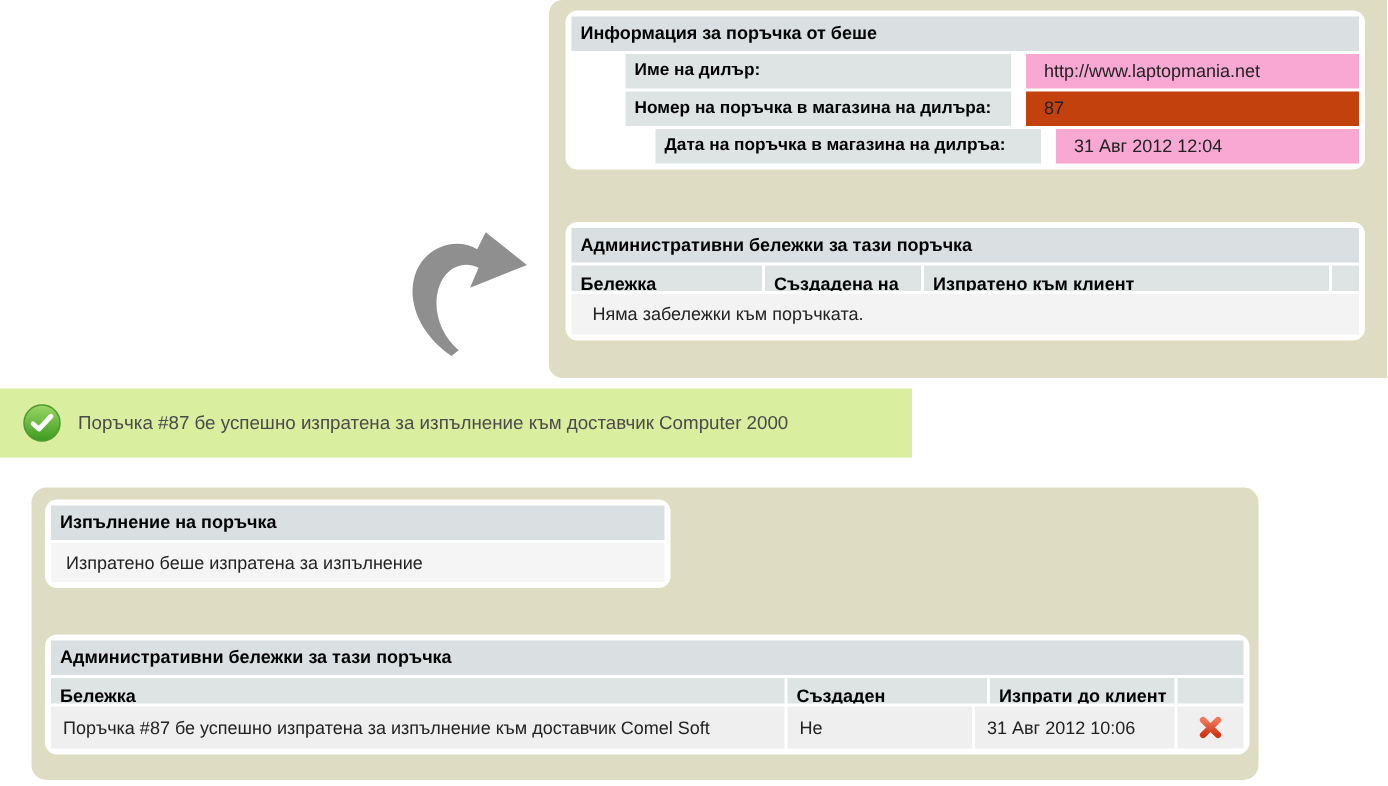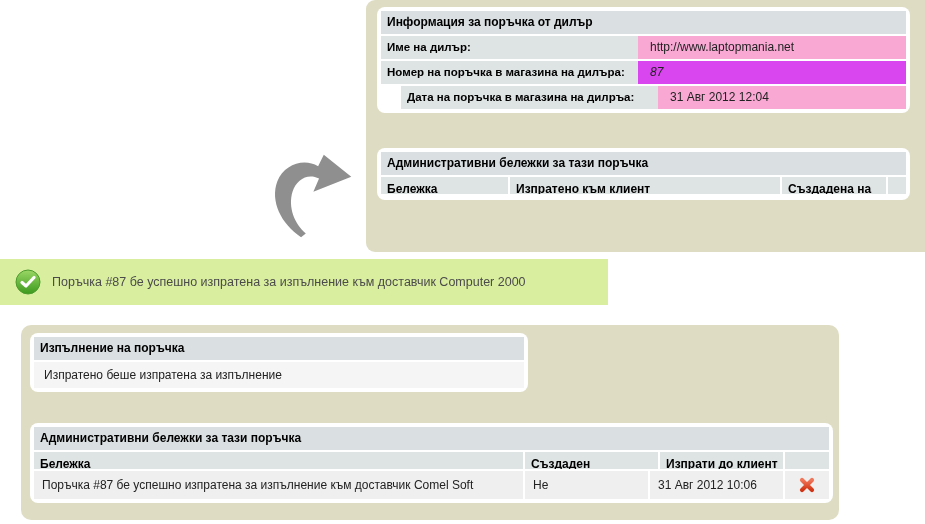--- a/index.html
+++ b/index.html
@@ -7,36 +7,36 @@
     position:relative;width:925px;height:524px;overflow:hidden;
     font-family:"Liberation Sans",sans-serif;font-size:12px;color:#222;background:#fff;
   }
   
   .beige{background:#deddc3;position:absolute;}
   .top-container{left:366px;top:0;width:559px;height:252px;border-radius:9px 0 0 9px;}
   .bottom-container{left:21px;top:325px;width:818px;height:195px;border-radius:10px;}
   .panel{position:absolute;background:#fff;border-radius:8px;padding:4px;box-sizing:border-box;}
   .p-info{left:11px;top:7px;width:533px;}
   .p-notes-top{left:11px;top:148px;width:533px;}
-  .p-fulfill{left:9px;top:8px;width:498px;}
+  .p-fulfill{left:9px;top:8px;width:417px;}
   .p-notes-bottom{left:9px;top:98px;width:803px;}
   
   .section-header{
     height:23px;line-height:23px;background:#dae0e2;font-weight:bold;color:#000;
     padding:0 6px;margin-bottom:2px;white-space:nowrap;overflow:hidden;
   }
-  .info-row{display:flex;gap:0;margin-bottom:2px;height:23px;line-height:23px;}
+  .info-row{display:flex;gap:10px;margin-bottom:2px;height:23px;line-height:23px;margin-left:36px;}
   .info-row:last-child{margin-bottom:0;padding-left:20px;}
   .info-label{
     width:257px;flex:0 0 257px;background:#dee3e4;font-weight:bold;color:#000;
     padding:0 6px;box-sizing:border-box;font-size:11.5px;white-space:nowrap;overflow:hidden;
   }
   .info-value{flex:1;padding:0 12px;color:#222;white-space:nowrap;overflow:hidden;}
   .row-light{background:#f9a8d4;}
-  .row-dark{background:#d946ef;font-style:italic;}
+  .row-dark{background:#c2410c;}
   .col-row{display:flex;gap:2px;margin-bottom:2px;height:17px;line-height:24px;}
   .col{background:#dee3e4;font-weight:bold;color:#000;padding:0 6px;box-sizing:border-box;white-space:nowrap;overflow:hidden;}
   .data-row{background:#f4f3f3;height:27px;line-height:27px;color:#222;white-space:nowrap;overflow:hidden;}
   .pad14{padding:0 14px;}
   .body-row{background:#f6f5f5;height:26px;line-height:26px;padding:0 10px;color:#222;white-space:nowrap;}
   .flex-data{display:flex;gap:2px;height:28px;line-height:28px;background:transparent;}
   .flex-data>div{background:#f0efef;box-sizing:border-box;padding:0 8px;white-space:nowrap;overflow:hidden;}
   
   .bc1{flex:1;}
   .bc2{flex:0 0 123px;}
@@ -74,43 +74,44 @@
                L 50 42
                L 56 28
                C 44 22, 32 29, 28 42
                C 23 58, 30 76, 42 86 Z" fill="#8f8f8f"></path>
     </svg>
   </div>
 
   <div class="beige top-container">
 
     <div class="panel p-info">
-      <div class="section-header">Информация за поръчка от дилър</div>
+      <div class="section-header">Информация за поръчка от беше</div>
       <div class="info-row">
         <div class="info-label">Име на дилър:</div>
         <div class="info-value row-light">http://www.laptopmania.net</div>
       </div>
       <div class="info-row">
         <div class="info-label">Номер на поръчка в магазина на дилъра:</div>
         <div class="info-value row-dark">87</div>
       </div>
       <div class="info-row">
         <div class="info-label">Дата на поръчка в магазина на дилръа:</div>
         <div class="info-value row-light">31 Авг 2012 12:04</div>
       </div>
     </div>
 
     <div class="panel p-notes-top">
       <div class="section-header">Административни бележки за тази поръчка</div>
       <div class="col-row">
         <div class="col tc1">Бележка</div>
+        <div class="col tc3">Създадена на</div>
         <div class="col tc2">Изпратено към клиент</div>
-        <div class="col tc3">Създадена на</div>
         <div class="col tc4"></div>
       </div>
+      <div class="data-row pad14">Няма забележки към поръчката.</div>
     </div>
   </div>
 
   <div class="success-bar">
     <div class="check-wrap">
       <svg width="26" height="26" viewBox="0 0 26 26" xmlns="http://www.w3.org/2000/svg">
         <defs>
           <linearGradient id="gGreen" x1="0" y1="0" x2="0" y2="1">
             <stop offset="0" stop-color="#9bd766"></stop>
             <stop offset="1" stop-color="#3b9a1d"></stop>

